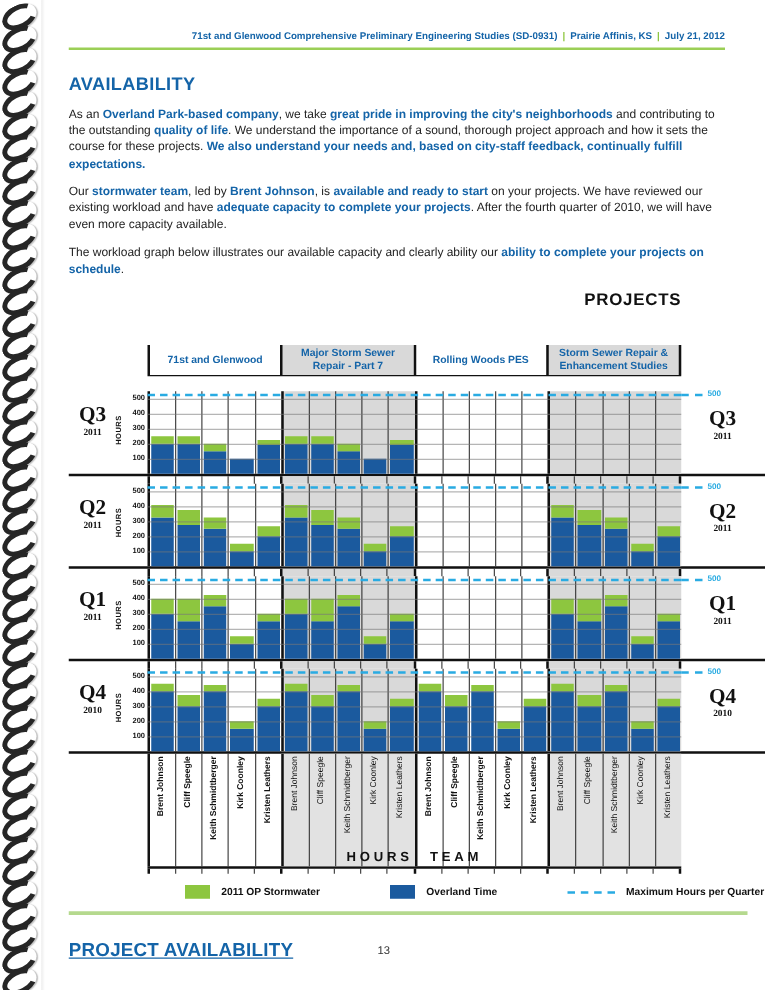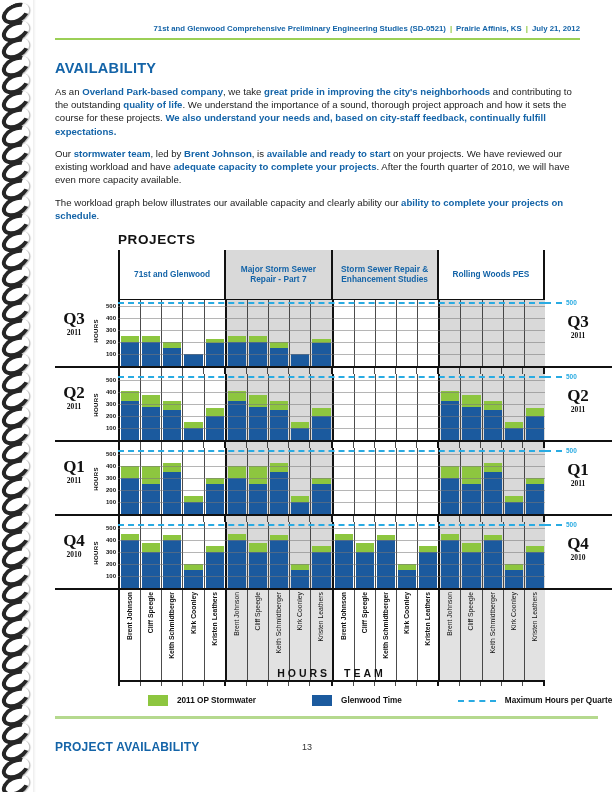--- a/index.html
+++ b/index.html
@@ -16,27 +16,27 @@
   .doc-header{margin:24px 32px 0 55px;text-align:right;font-size:7.8px;font-weight:bold;color:#1464a8;}
   .doc-header .sep{color:#8dc63f;padding:0 4px;font-weight:bold;}
   .doc-rule{height:2px;background:#9bcf56;margin:5px 32px 0 55px;}
   
   .page-title{margin:20px 34px 0 55px;font-size:14.5px;font-weight:bold;color:#1464a8;letter-spacing:.3px;}
   #paragraphs{margin:0 32px 0 55px;}
   #paragraphs p{margin:9px 0 0 0;font-size:9.6px;line-height:1.38;color:#222;}
   .hl{color:#1464a8;font-weight:bold;}
   
   #chart{margin:10px 0 0 55px;width:557px;position:relative;}
-  .chart-title{margin-left:63px;width:427px;text-align:left;font-size:13.5px;font-weight:bold;
-        color:#111;letter-spacing:.6px;margin-bottom:3px;}
+  .chart-title{margin-left:63px;width:427px;text-align:right;font-size:13.5px;font-weight:bold;
+        color:#111;letter-spacing:.6px;margin-bottom:16px;}
   .band{display:flex;}
   .lcol{flex:0 0 63px;position:relative;}
   .rcol{flex:0 0 67px;position:relative;}
   .plot{flex:1 1 auto;display:flex;position:relative;}
-  .header-band{height:50px;}
+  .header-band{height:50px;align-items:center;}
   .header-band .plot{border-bottom:1px solid #111;}
   .group{flex:1 1 0;display:flex;position:relative;border-left:2px solid #111;}
   .plot .group:last-child{border-right:2px solid #111;}
   .shaded{background:#d9d9d9;}
   .shaded2{background:#e2e2e2;}
   .pname{margin:auto;text-align:center;color:#1464a8;font-weight:bold;font-size:8.3px;line-height:1.2;padding:2px 3px;}
   .qrow{height:66px;border-bottom:2px solid #111;}
   .cell{flex:1 1 0;position:relative;border-right:1px solid rgba(45,45,45,.85);}
   .cell:last-child{border-right:none;}
   .seg{position:absolute;left:1px;right:1px;}
@@ -65,21 +65,21 @@
   .tickband{height:4px;}
   
   #legend{display:flex;align-items:center;margin:9px 0 0 93px;}
   .litem{display:flex;align-items:center;margin-right:56px;}
   .lbox{width:20px;height:11px;margin-right:9px;}
   .ldash{width:38px;height:0;border-top:2.5px dashed #29abe2;margin-right:9px;}
   .llabel{font-size:8.2px;font-weight:bold;color:#111;white-space:nowrap;}
   
   .footer-rule{height:3px;background:#b5d98e;margin:10px 14px 0 55px;}
   .footer-row{display:flex;align-items:center;margin:6px 20px 0 55px;position:relative;height:44px;}
-  .f-left{color:#1464a8;font-weight:bold;font-size:12px;letter-spacing:.2px;}
+  .f-left{color:#1464a8;font-weight:bold;font-size:15px;letter-spacing:.2px;text-decoration:underline;}
   .f-page{position:absolute;left:46%;font-size:9px;color:#333;}
   .f-logo{margin-left:auto;}
 </style>
 </head>
 <body>
 
 <div class="page">
   <div id="spiral">
       <div class="coil" style="top: 4px;"></div>
       <div class="coil" style="top: 21.55px;"></div>
@@ -122,21 +122,21 @@
       <div class="coil" style="top: 670.9px;"></div>
       <div class="coil" style="top: 688.45px;"></div>
       <div class="coil" style="top: 706px;"></div>
       <div class="coil" style="top: 723.55px;"></div>
       <div class="coil" style="top: 741.1px;"></div>
       <div class="coil" style="top: 758.65px;"></div>
       <div class="coil" style="top: 776.2px;"></div>
     </div>
   <div class="page-edge"></div>
 
-  <div class="doc-header" id="doc-header"><span>71st and Glenwood Comprehensive Preliminary Engineering Studies (SD-0521)</span><span class="sep">|</span><span>Prairie Affinis, KS</span><span class="sep">|</span><span>July 21, 2012</span></div>
+  <div class="doc-header" id="doc-header"><span>71st and Glenwood Comprehensive Preliminary Engineering Studies (SD-0931)</span><span class="sep">|</span><span>Prairie Affinis, KS</span><span class="sep">|</span><span>July 21, 2012</span></div>
   <div class="doc-rule"></div>
 
   <div class="page-title">AVAILABILITY</div>
 
   <div id="paragraphs">
       <p><span>As an </span><span class="hl">Overland Park-based company</span><span>, we take </span><span class="hl">great pride in improving the city's neighborhoods</span><span> and contributing to the outstanding </span><span class="hl">quality of life</span><span>. We understand the importance of a sound, thorough project approach and how it sets the course for these projects. </span><span class="hl">We also understand your needs and, based on city-staff feedback, continually fulfill expectations.</span></p>
       <p><span>Our </span><span class="hl">stormwater team</span><span>, led by </span><span class="hl">Brent Johnson</span><span>, is </span><span class="hl">available and ready to start</span><span> on your projects. We have reviewed our existing workload and have </span><span class="hl">adequate capacity to complete your projects</span><span>. After the fourth quarter of 2010, we will have even more capacity available.</span></p>
       <p><span>The workload graph below illustrates our available capacity and clearly ability our </span><span class="hl">ability to complete your projects on schedule</span><span>.</span></p>
     </div>
 
@@ -145,25 +145,25 @@
     <div id="chart-body">
         <div class="band header-band">
           <div class="lcol"></div>
           <div class="plot">
             <div class="group">
               <div class="pname">71st and Glenwood</div>
             </div>
             <div class="group shaded">
               <div class="pname">Major Storm Sewer Repair - Part 7</div>
             </div>
+            <div class="group">
+              <div class="pname">Rolling Woods PES</div>
+            </div>
             <div class="group shaded">
               <div class="pname">Storm Sewer Repair &amp; Enhancement Studies</div>
-            </div>
-            <div class="group">
-              <div class="pname">Rolling Woods PES</div>
             </div>
           </div>
           <div class="rcol"></div>
         </div>
         <div class="band qrow">
           <div class="lcol">
             <div class="qwrap">
               <div class="qtext">Q3</div>
               <div class="qyear">2011</div>
             </div>
@@ -799,21 +799,21 @@
           <div class="rcol"></div>
         </div>
       </div>
     <div id="legend">
         <div class="litem">
           <div class="lbox" style="background: rgb(141, 198, 63);"></div>
           <div class="llabel">2011 OP Stormwater</div>
         </div>
         <div class="litem">
           <div class="lbox" style="background: rgb(27, 90, 158);"></div>
-          <div class="llabel">Glenwood Time</div>
+          <div class="llabel">Overland Time</div>
         </div>
         <div class="litem">
           <div class="ldash" style="border-top-color: rgb(41, 171, 226);"></div>
           <div class="llabel">Maximum Hours per Quarter</div>
         </div>
       </div>
   </div>
 
   <div class="footer-rule"></div>
   <div class="footer-row">

